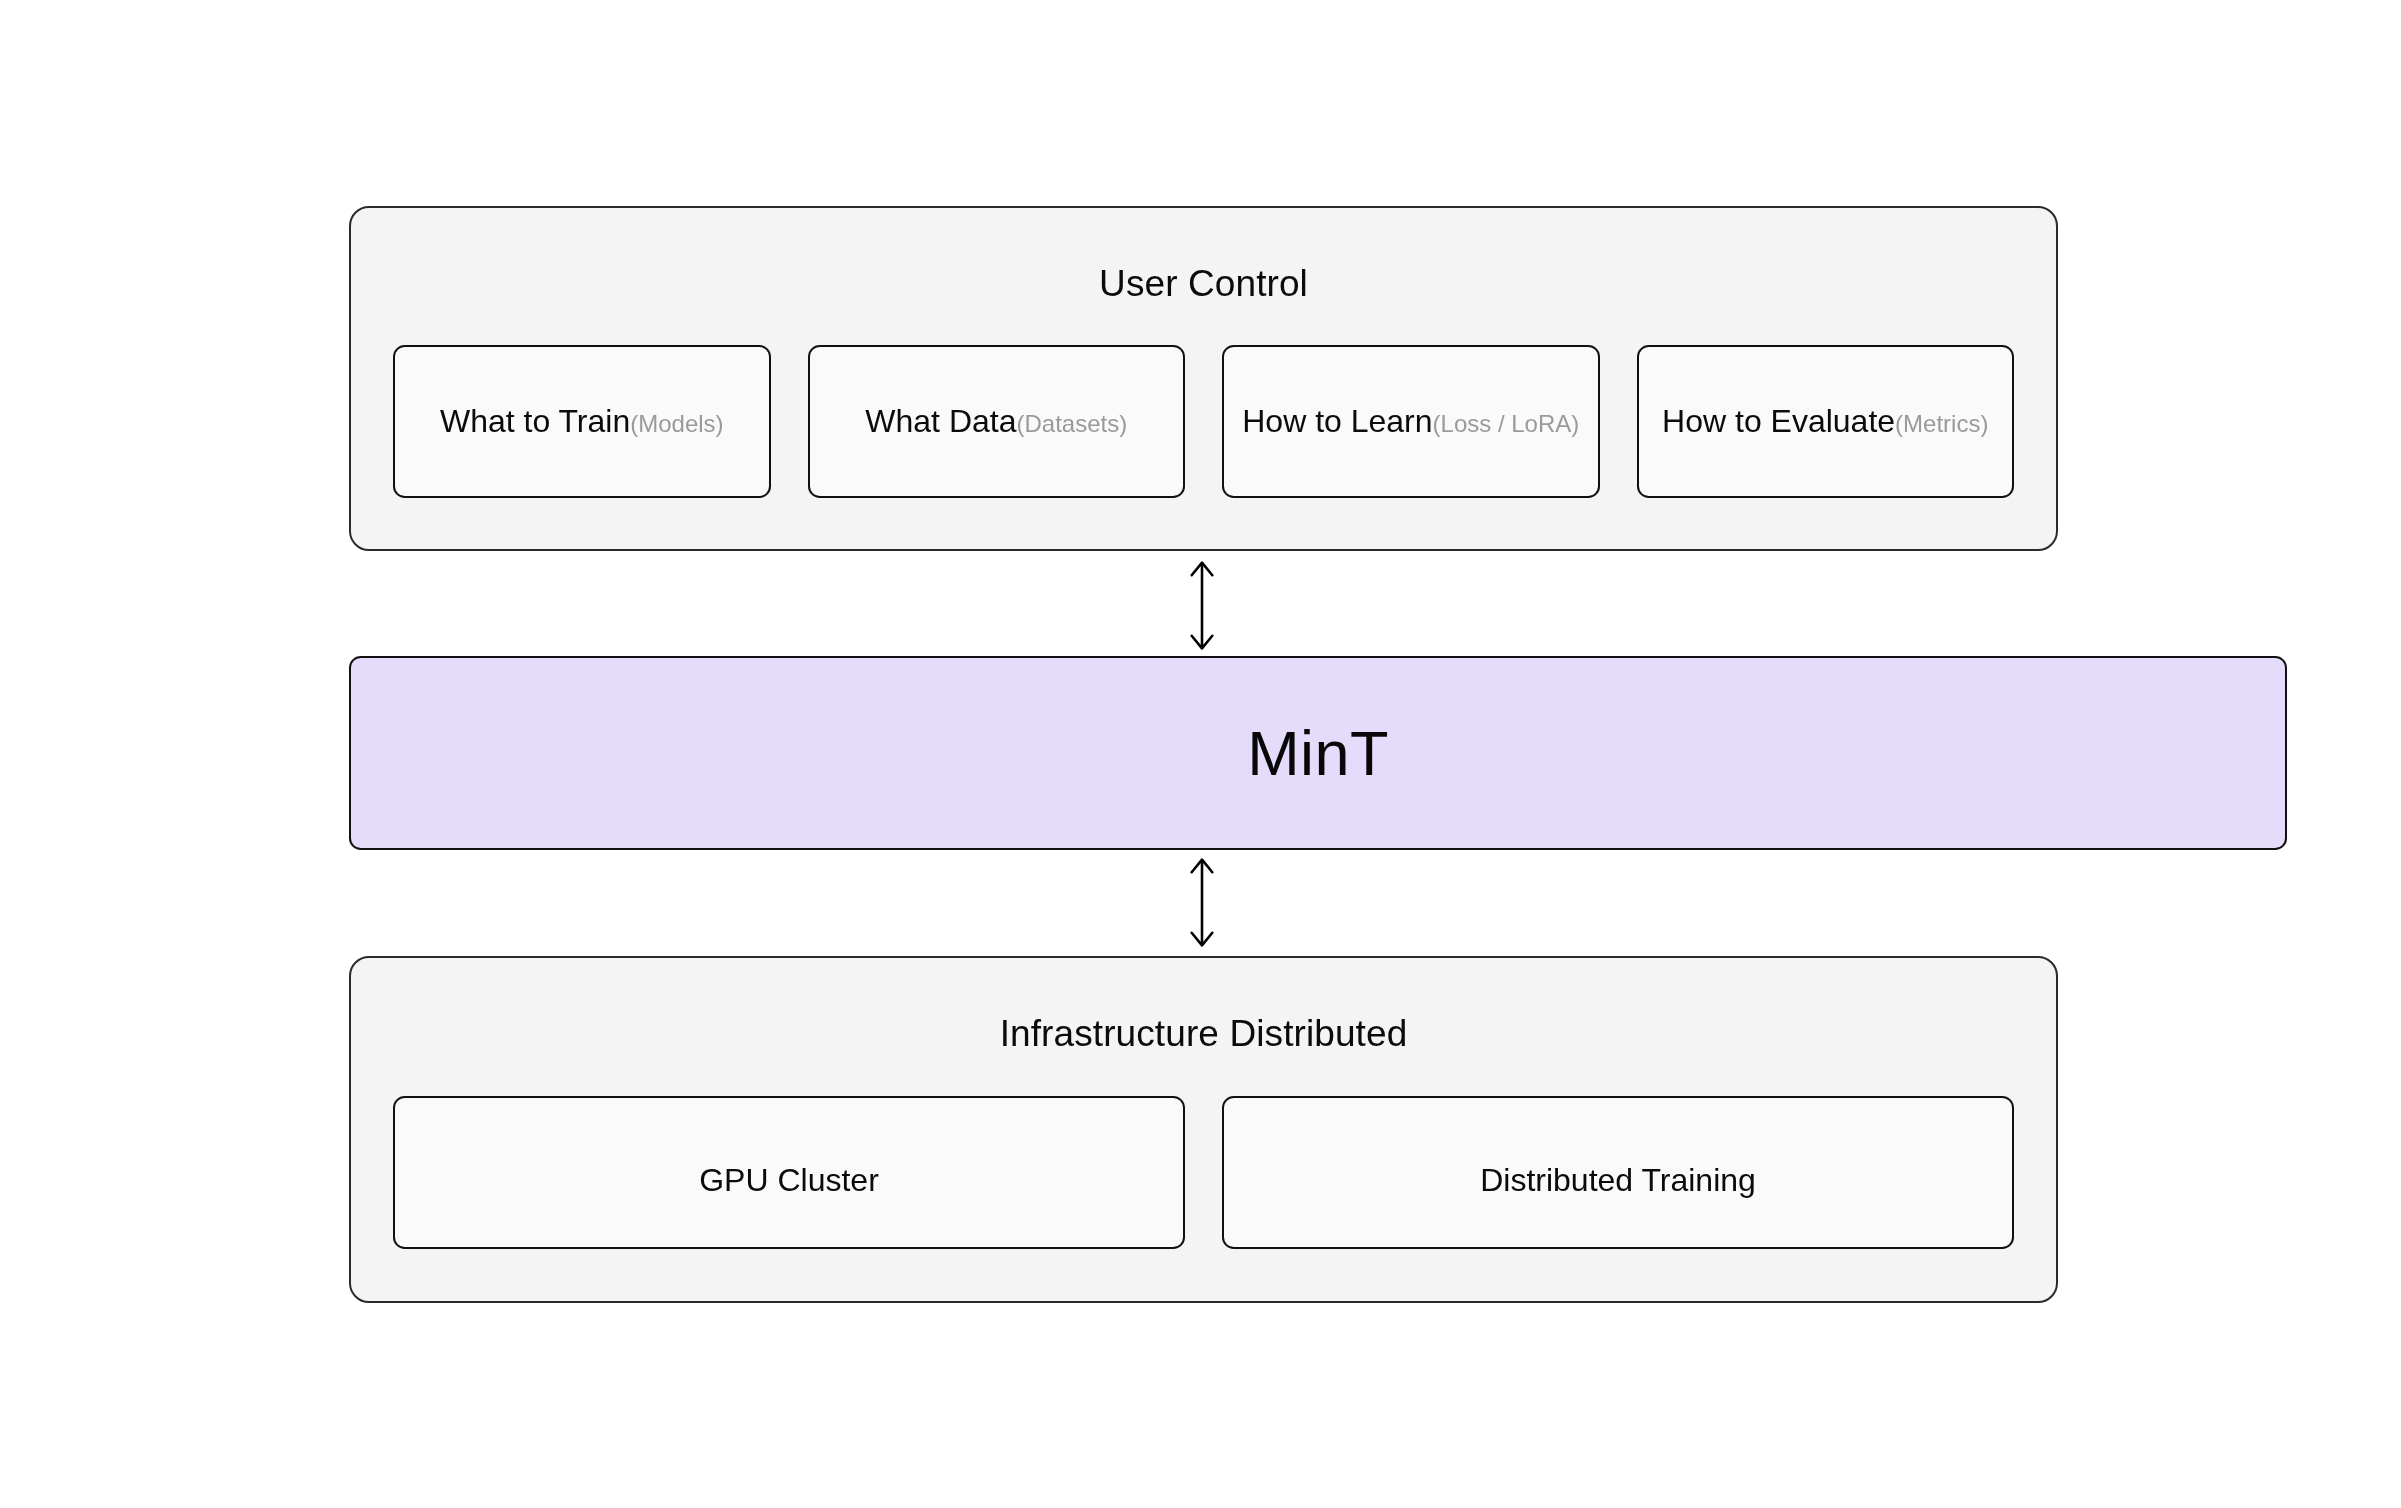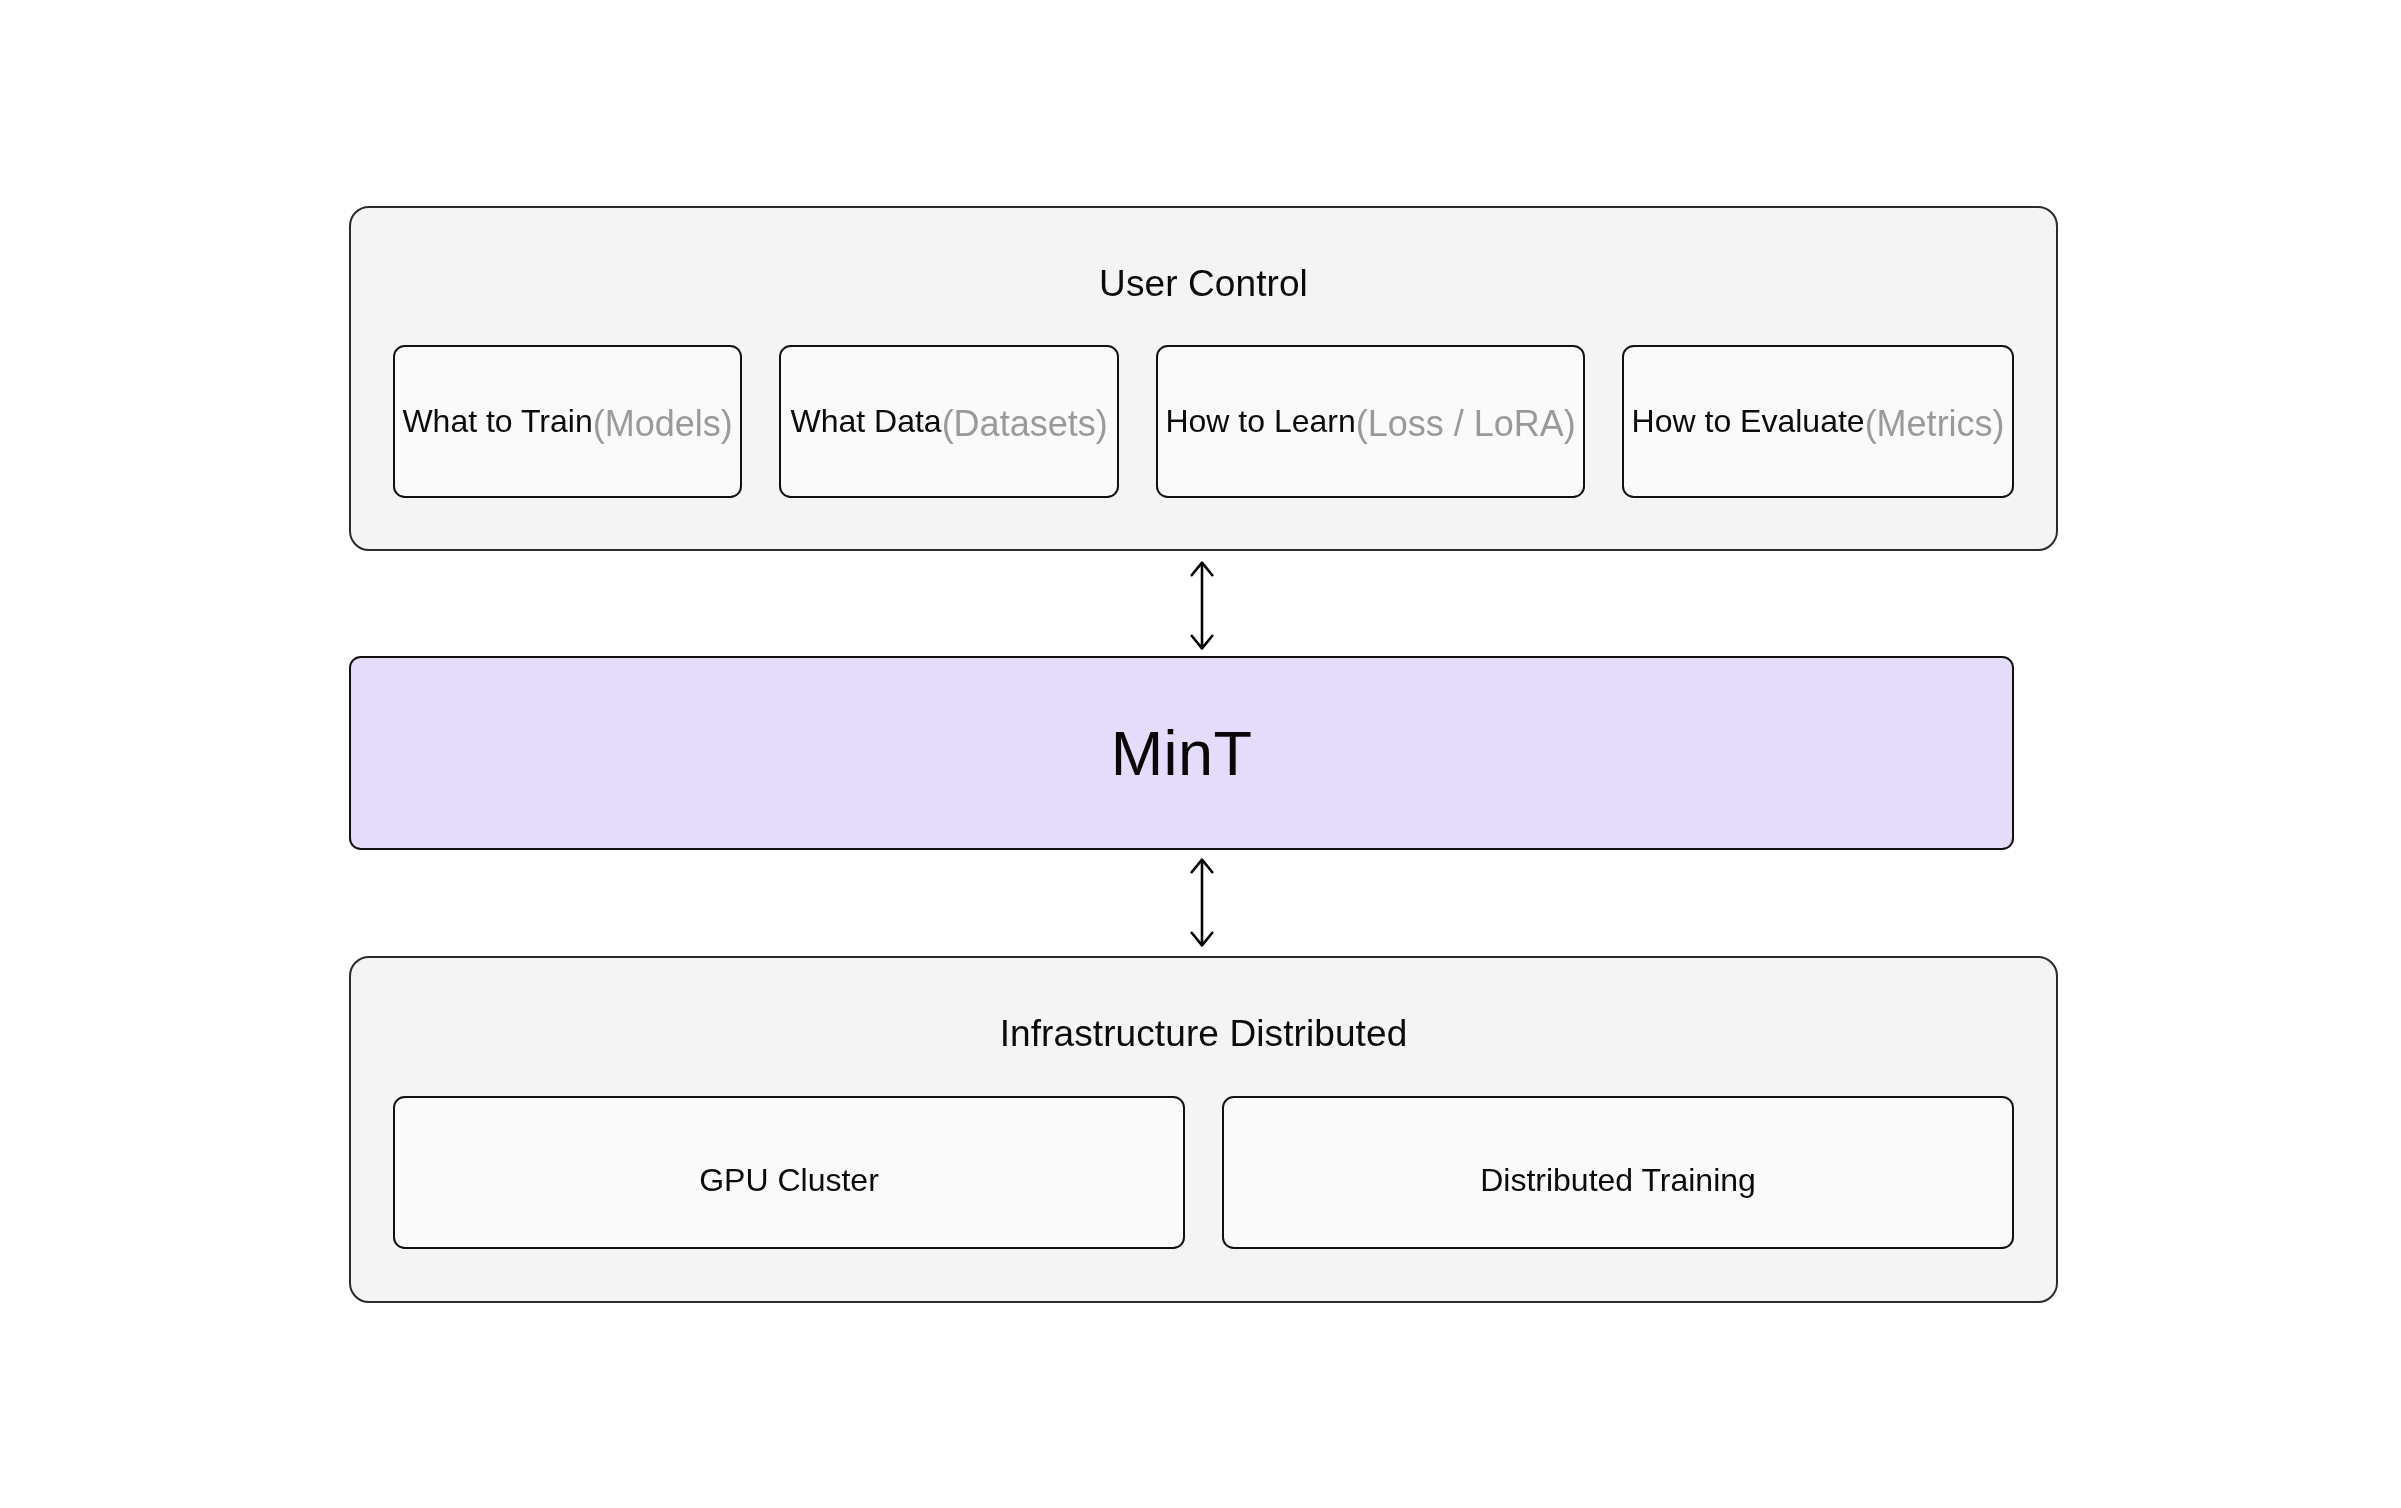--- a/index.html
+++ b/index.html
@@ -84,36 +84,36 @@
   }
   .card-title {
     font-size: 32px;
     font-weight: 400;
     color: #0b0b0b;
     line-height: 1.12;
     text-align: center;
     white-space: nowrap;
   }
   .card-sub {
-    font-size: 36px;
+    font-size: 24px;
     font-weight: 400;
     color: #9a9a9a;
     line-height: 1.12;
     text-align: center;
     margin-top: 6px;
     white-space: nowrap;
   }
   .card.single .card-title { margin-top: 17px; }
 
   
   #mint-box {
     position: absolute;
     left: 349px;
     top: 656px;
-    width: 1665px;
+    width: 1938px;
     height: 194px;
     background: #e4dcfa;
     border: 2.2px solid #111111;
     border-radius: 11.8px;
     box-sizing: border-box;
     display: flex;
     align-items: center;
     justify-content: center;
   }
   #mint-label {

